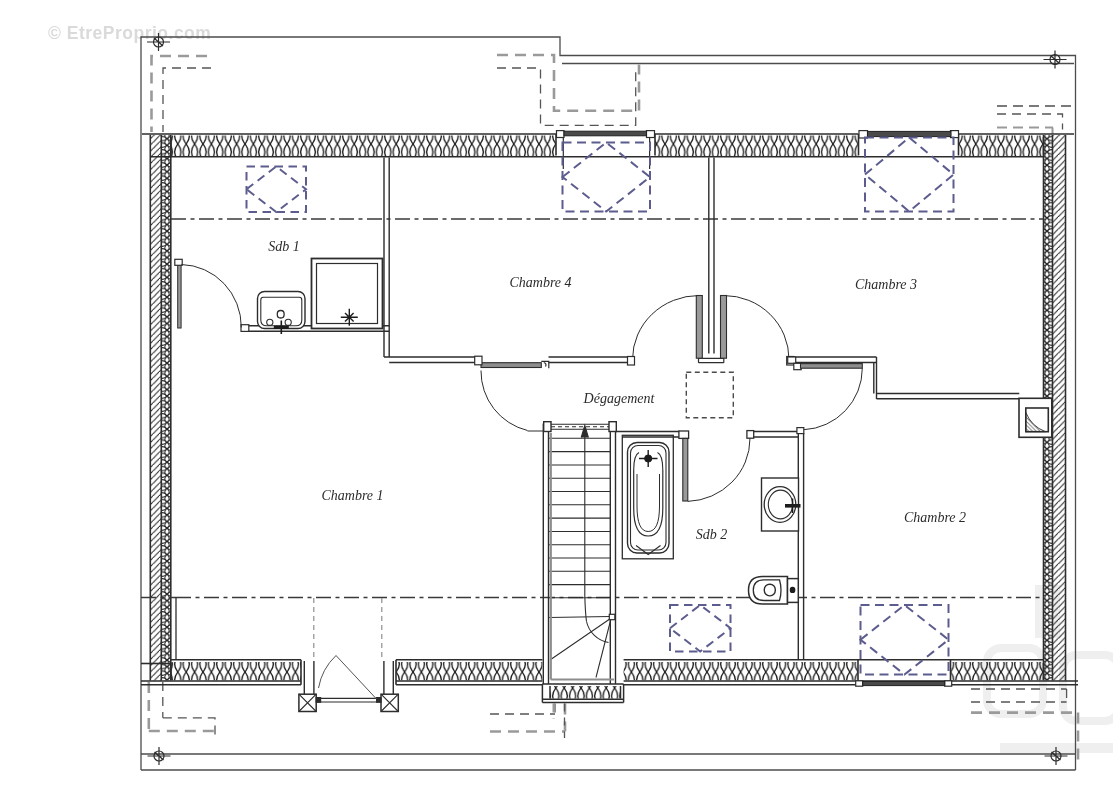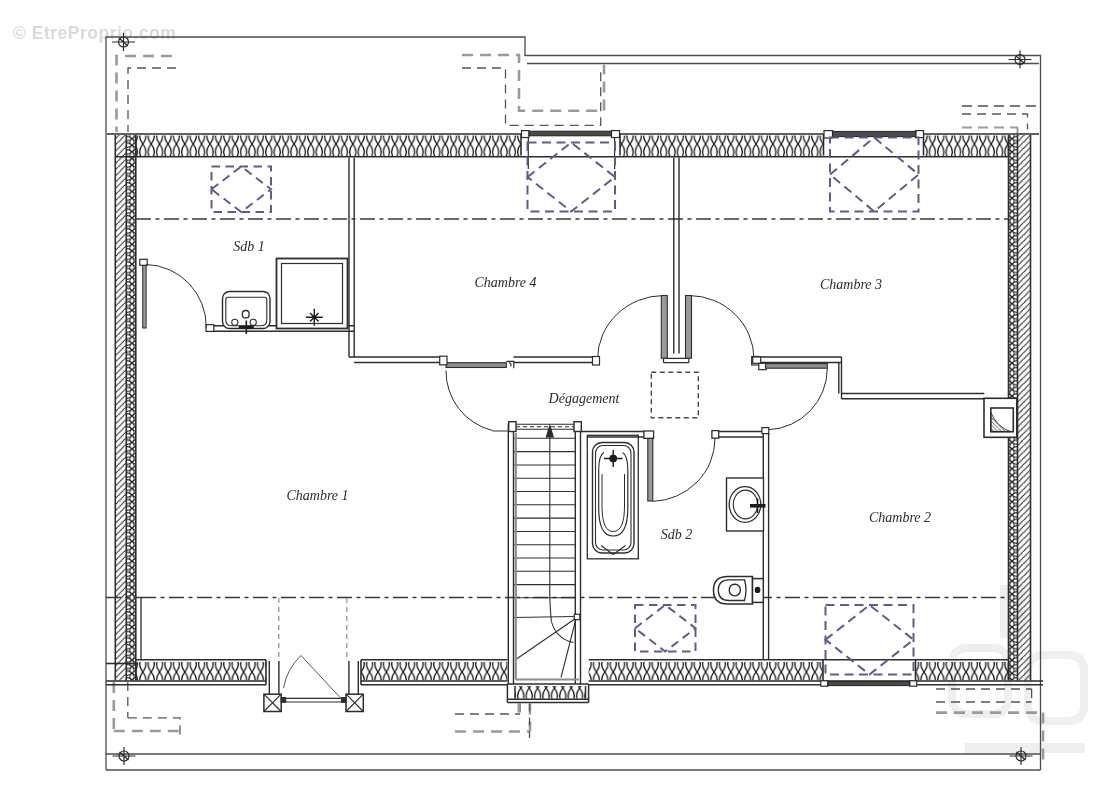--- a/index.html
+++ b/index.html
@@ -1,16 +1,16 @@
 <!DOCTYPE html>
 <html><head>
 <meta charset="utf-8">
 <style>
   html,body{margin:0;padding:0;background:#ffffff;}
-  #plan{width:921px;height:800px;position:relative;font-family:"Liberation Serif",serif;}
+  #plan{width:921px;height:800px;position:relative;font-family:"Liberation Serif",serif;margin-left:35px;}
   svg{display:block}
 </style>
 </head>
 <body>
 <div id="plan">
 <svg width="1113" height="800" viewBox="0 0 1113 800">
 <defs>
   <pattern id="ins" width="8.4" height="16" patternUnits="userSpaceOnUse">
     <path d="M0,0 Q6.3,8 0,16" fill="none" stroke="#1e1e1e" stroke-width="1.3"></path>
     <path d="M8.4,0 Q2.1,8 8.4,16" fill="none" stroke="#1e1e1e" stroke-width="1.3"></path>

